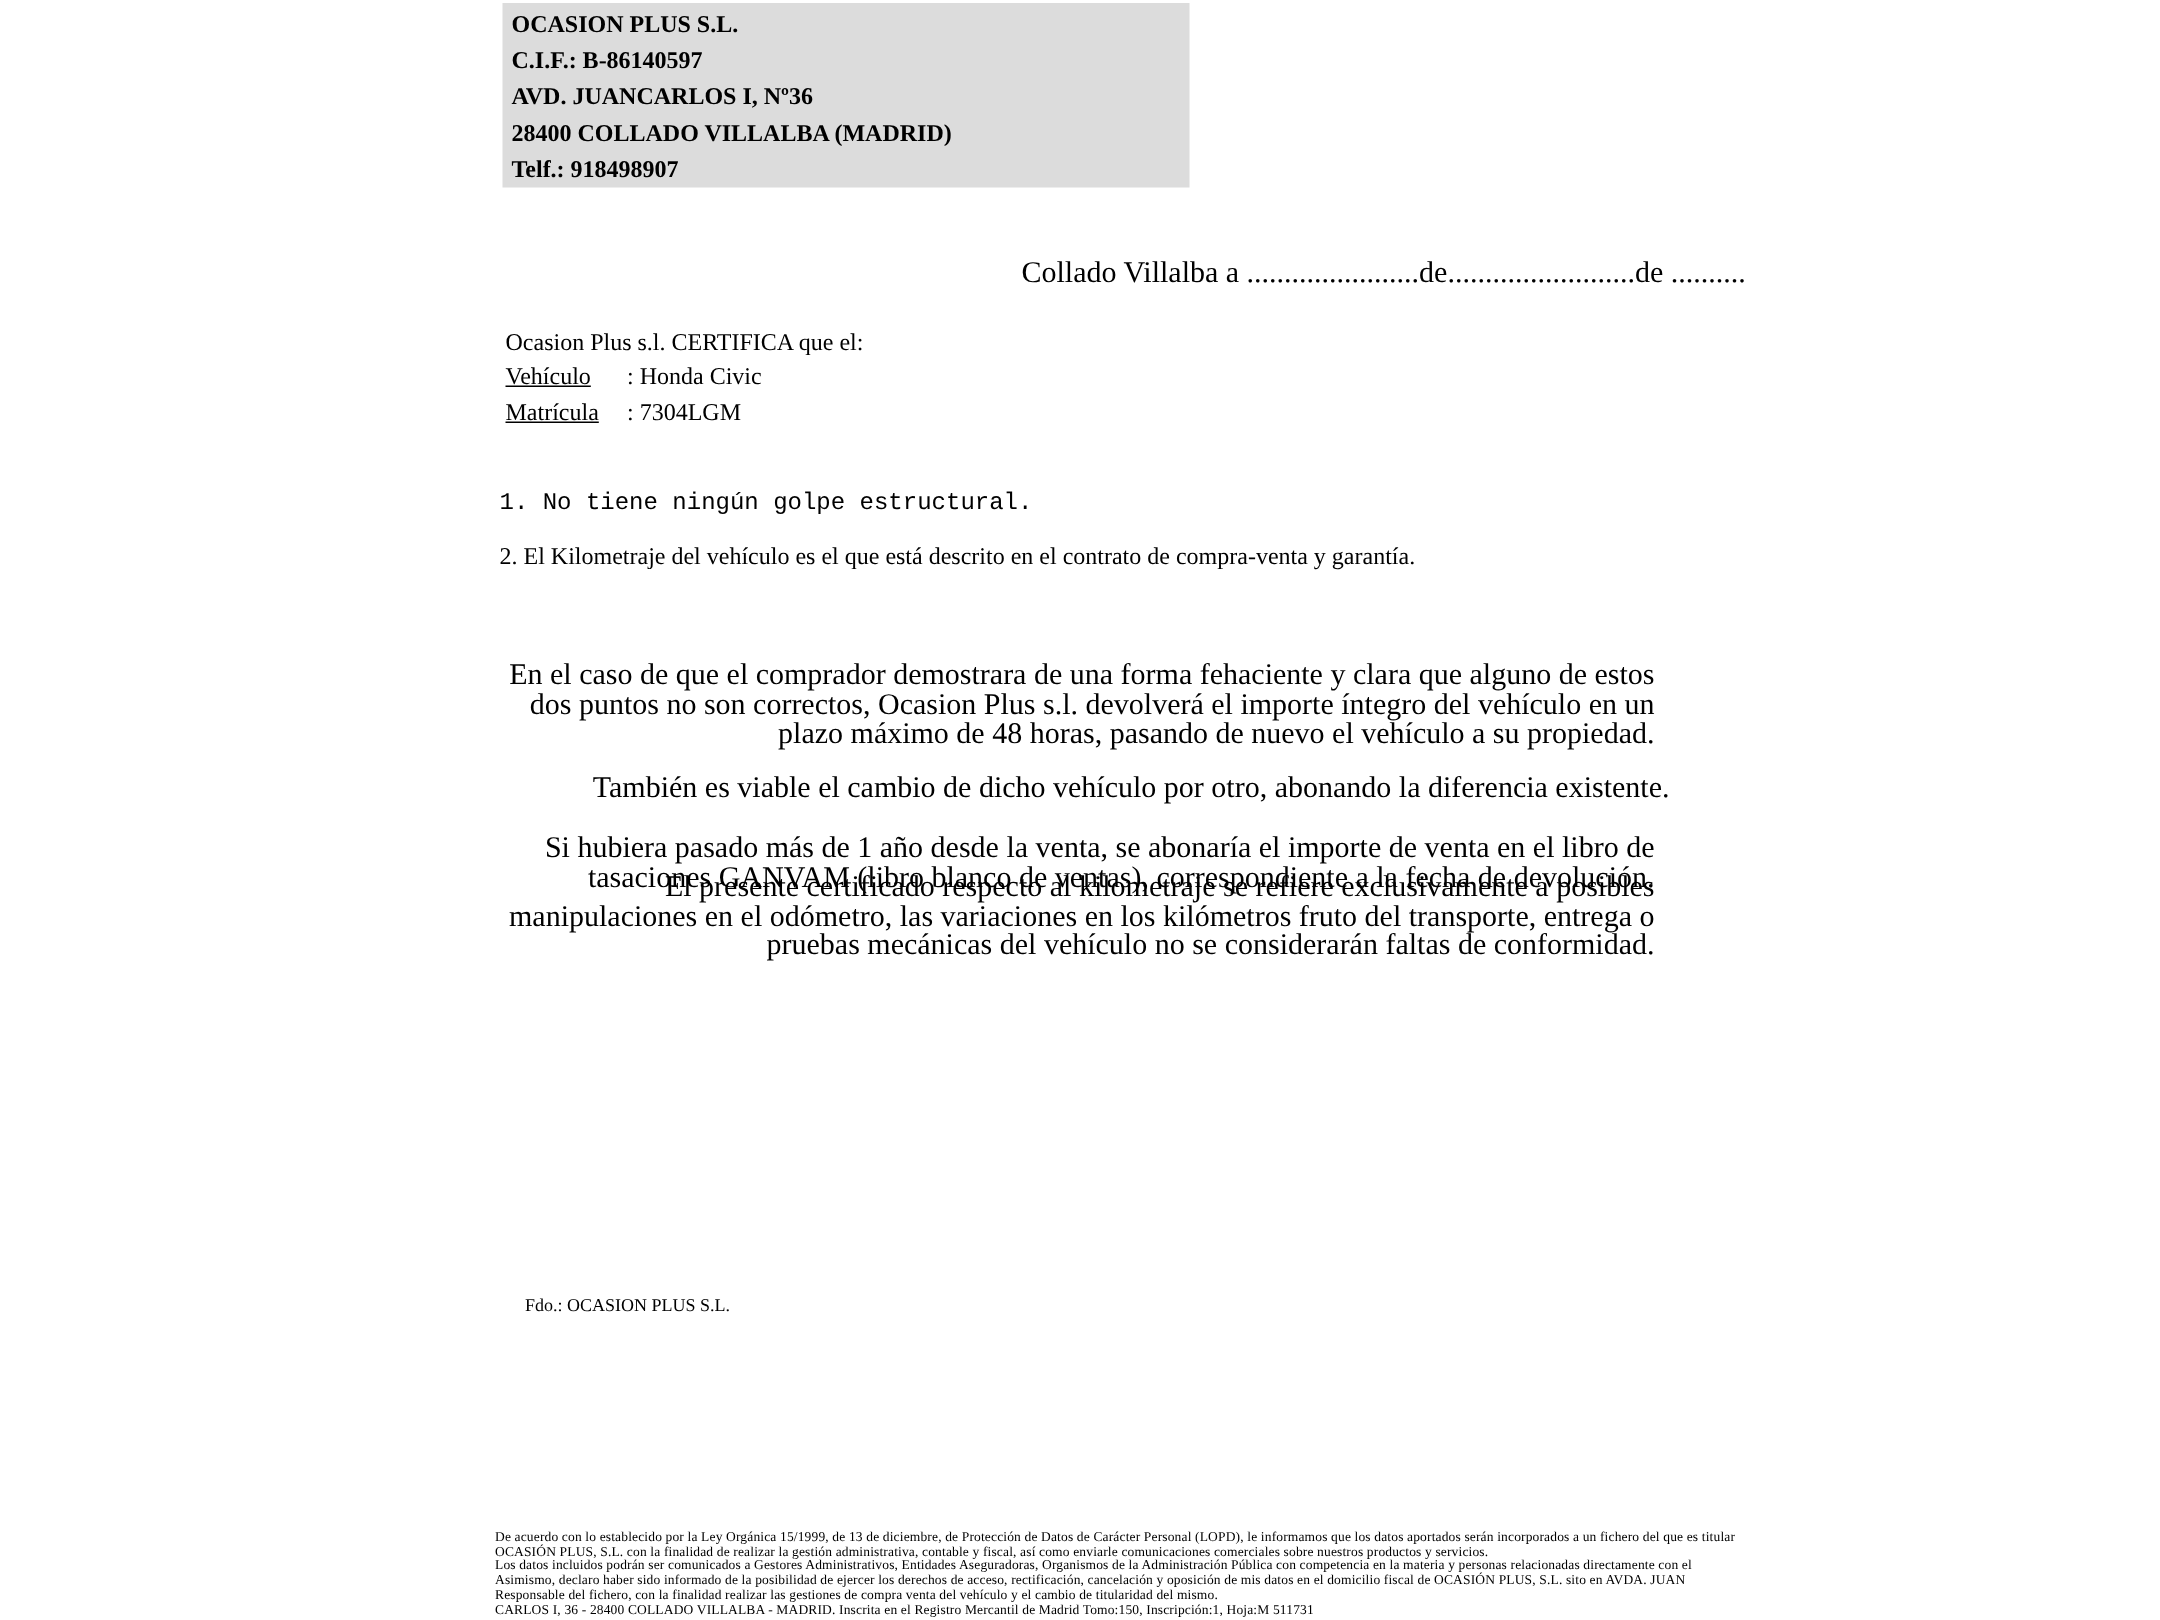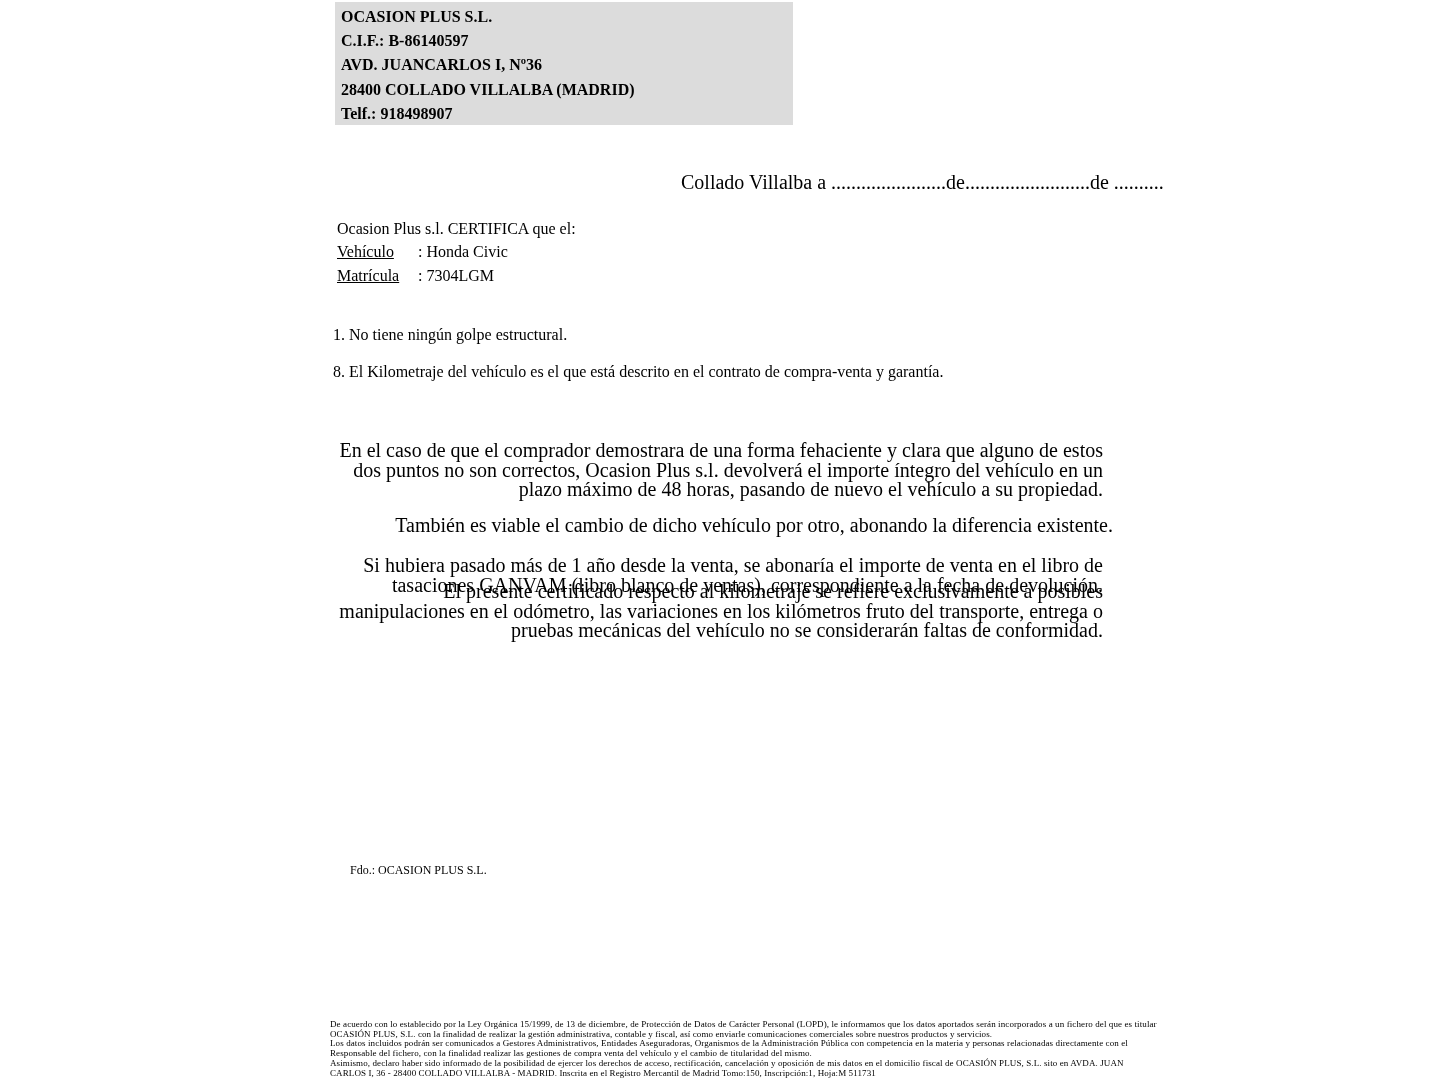--- a/index.html
+++ b/index.html
@@ -46,21 +46,21 @@
     display: inline-block;
     width: 81px;
     text-decoration: underline;
   }
   .point {
     position: absolute;
     left: 333px;
     font-size: 16px;
     white-space: nowrap;
   }
-  .point-1 { top: 326px; }
+  .point-1 { top: 326px; font-family: Liberation Mono, monospace; }
   .point-2 { top: 363px; }
   .para {
     position: absolute;
     left: 333px;
     width: 770px;
     font-size: 20px;
     line-height: 19.6px;
     text-align: right;
   }
   .para-1 { top: 441px; }
@@ -105,31 +105,31 @@
     <div class="certify-intro">Ocasion Plus s.l. CERTIFICA que el:</div>
     <div class="certify-row">
       <span class="label">Vehículo</span><span>: Honda Civic</span>
     </div>
     <div class="certify-row">
       <span class="label">Matrícula</span><span>: 7304LGM</span>
     </div>
   </div>
 
   <div class="point point-1">1. No tiene ningún golpe estructural.</div>
-  <div class="point point-2">8. El Kilometraje del vehículo es el que está descrito en el contrato de compra-venta y garantía.</div>
+  <div class="point point-2">2. El Kilometraje del vehículo es el que está descrito en el contrato de compra-venta y garantía.</div>
 
   <div class="para para-1">En el caso de que el comprador demostrara de una forma fehaciente y clara que alguno de estos dos puntos no son correctos, Ocasion Plus s.l. devolverá el importe íntegro del vehículo en un plazo máximo de 48 horas, pasando de nuevo el vehículo a su propiedad.</div>
   <div class="para para-2">También es viable el cambio de dicho vehículo por otro, abonando la diferencia existente.</div>
   <div class="para para-3">Si hubiera pasado más de 1 año desde la venta, se abonaría el importe de venta en el libro de tasaciones GANVAM (libro blanco de ventas), correspondiente a la fecha de devolución.</div>
   <div class="para para-4">El presente certificado respecto al kilometraje se refiere exclusivamente a posibles manipulaciones en el odómetro, las variaciones en los kilómetros fruto del transporte, entrega o pruebas mecánicas del vehículo no se considerarán faltas de conformidad.</div>
 
   <div class="signature">Fdo.: OCASION PLUS S.L.</div>
 
   <div class="legal-block">
     <div class="legal-line">De acuerdo con lo establecido por la Ley Orgánica 15/1999, de 13 de diciembre, de Protección de Datos de Carácter Personal (LOPD), le informamos que los datos aportados serán incorporados a un fichero del que es titular</div>
     <div class="legal-line">OCASIÓN PLUS, S.L. con la finalidad de realizar la gestión administrativa, contable y fiscal, así como enviarle comunicaciones comerciales sobre nuestros productos y servicios.</div>
     <div class="legal-line">Los datos incluidos podrán ser comunicados a Gestores Administrativos, Entidades Aseguradoras, Organismos de la Administración Pública con competencia en la materia y personas relacionadas directamente con el</div>
+    <div class="legal-line">Asimismo, declaro haber sido informado de la posibilidad de ejercer los derechos de acceso, rectificación, cancelación y oposición de mis datos en el domicilio fiscal de OCASIÓN PLUS, S.L. sito en AVDA. JUAN</div>
     <div class="legal-line">Responsable del fichero, con la finalidad realizar las gestiones de compra venta del vehículo y el cambio de titularidad del mismo.</div>
-    <div class="legal-line">Asimismo, declaro haber sido informado de la posibilidad de ejercer los derechos de acceso, rectificación, cancelación y oposición de mis datos en el domicilio fiscal de OCASIÓN PLUS, S.L. sito en AVDA. JUAN</div>
     <div class="legal-line">CARLOS I, 36 - 28400 COLLADO VILLALBA - MADRID. Inscrita en el Registro Mercantil de Madrid Tomo:150, Inscripción:1, Hoja:M 511731</div>
   </div>
 
 </div>
 
 </body></html>

